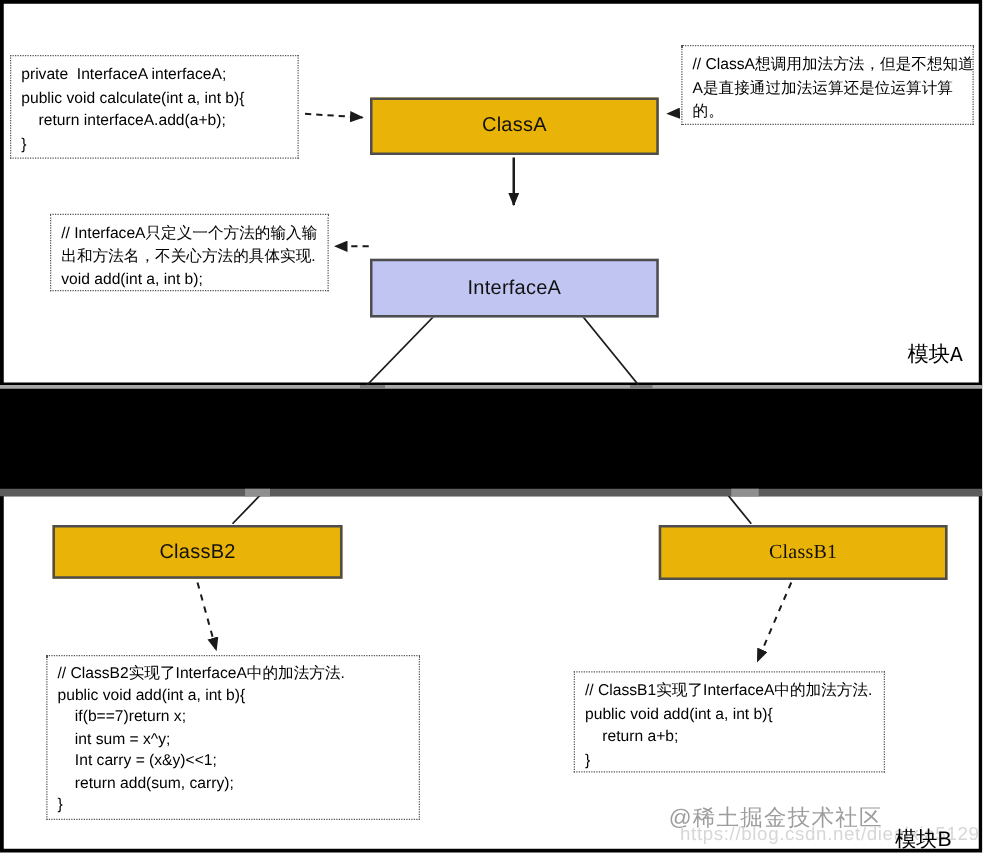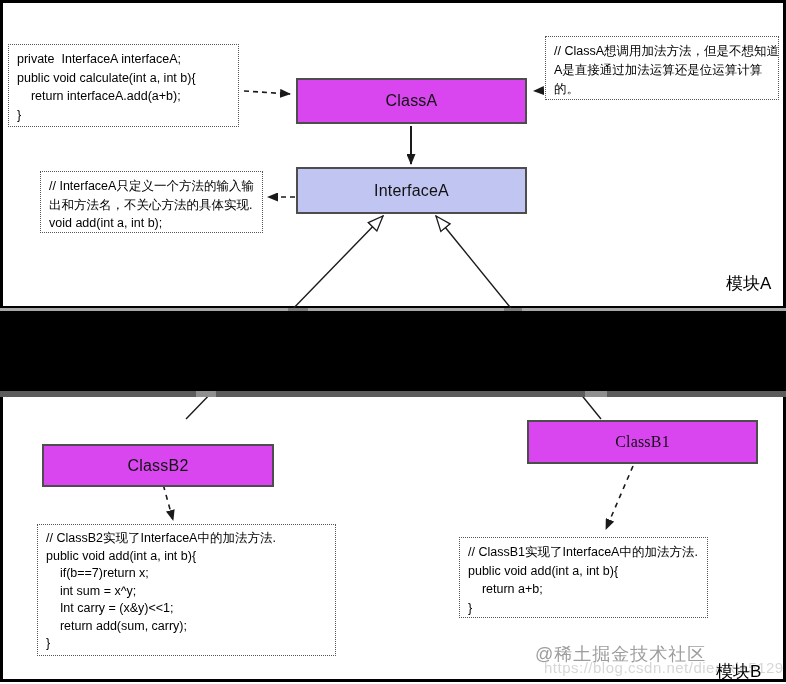--- a/index.html
+++ b/index.html
@@ -22,40 +22,40 @@
   .band-bottom{position:absolute;bottom:0;left:0;width:100%;height:6px;background:#5c5c5c;}
   .band-bottom .notch{position:absolute;top:0;height:6px;background:#8f8f8f;}
   .band-bottom .n1{left:196px;width:20px;}
   .band-bottom .n2{left:585px;width:22px;}
   
   .node{
     position:absolute;box-sizing:border-box;border:2px solid #4d4d4d;
     display:flex;align-items:center;justify-content:center;
     font-size:16px;letter-spacing:.2px;color:#111;
   }
-  .pink{background:#d946ef;}
-  .blue{background:#c0c5f2;}
+  .pink{background:#eab308;}
+  .blue{background:#c0c5f2;margin-top:40px;}
   .class-a{left:296px;top:78px;width:231px;height:46px;}
   .interface-a{left:296px;top:167px;width:231px;height:47px;}
-  .class-b2{left:42px;top:420px;width:232px;height:43px;margin-top:24px;}
+  .class-b2{left:42px;top:420px;width:232px;height:43px;}
   .class-b1{left:527px;top:420px;width:231px;height:44px;font-family:Liberation Serif, serif;}
   
   .note{
     position:absolute;box-sizing:border-box;border:1.5px dotted #555;background:#fff;
     padding:5px 8px;font-size:12.5px;line-height:18.5px;color:#000;
   }
   .note .cl{white-space:pre;}
   .note-class-a{left:8px;top:44px;width:231px;height:83px;}
   .note-class-a-cn{left:545px;top:36px;width:234px;height:64px;line-height:19px;}
   .note-interface{left:40px;top:171px;width:223px;height:62px;}
   .note-b2{left:37px;top:524px;width:299px;height:132px;line-height:17.5px;}
   .note-b1{left:459px;top:537px;width:249px;height:81px;}
   
   .mod-label{position:absolute;font-size:17px;color:#000;}
-  .mod-label-a{left:726px;top:272px;}
+  .mod-label-a{left:726px;top:272px;font-family:Liberation Mono, monospace;}
   .mod-label-b{left:716px;top:644px;margin-top:16px;}
   
   .wm-community{position:absolute;left:535px;top:642px;font-size:18px;color:#9d9d9d;letter-spacing:1px;}
   .wm-url{position:absolute;left:544px;top:659px;font-size:15px;color:#d7d7d7;letter-spacing:.5px;}
   .mod-label-b{z-index:6;}
   .wm-community{z-index:5;}
   .wm-url{z-index:5;text-align:center;}
 </style>
 </head>
 <body>

